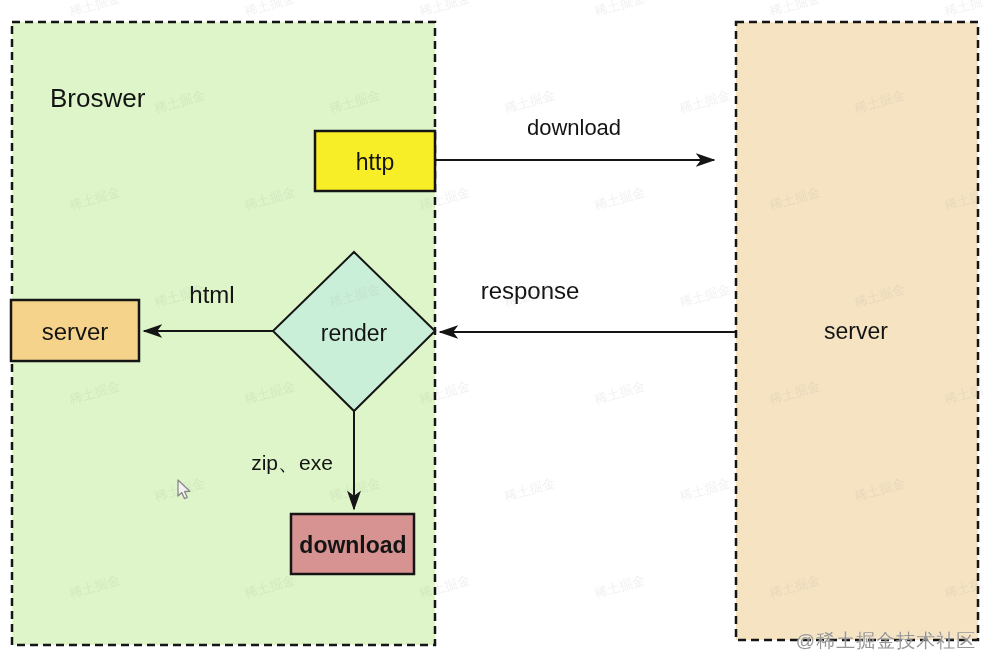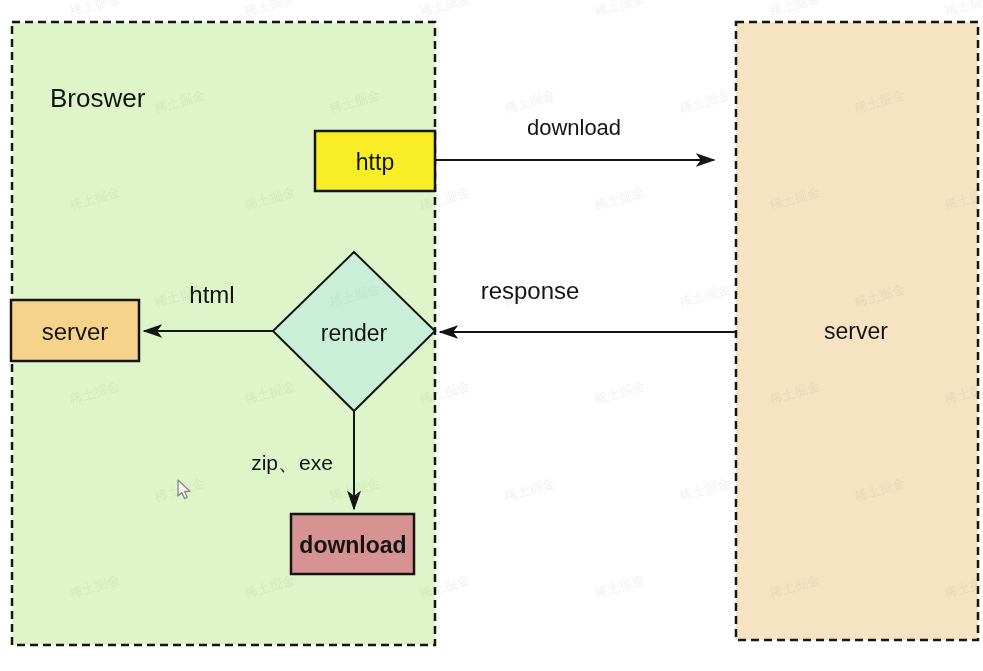--- a/index.html
+++ b/index.html
@@ -129,18 +129,19 @@
       <span class="wm-tile" style="left: 705px; top: 490px;">稀土掘金</span>
       <span class="wm-tile" style="left: 880px; top: 490px;">稀土掘金</span>
       <span class="wm-tile" style="left: 95px; top: 587px;">稀土掘金</span>
       <span class="wm-tile" style="left: 270px; top: 587px;">稀土掘金</span>
       <span class="wm-tile" style="left: 445px; top: 587px;">稀土掘金</span>
       <span class="wm-tile" style="left: 620px; top: 587px;">稀土掘金</span>
       <span class="wm-tile" style="left: 795px; top: 587px;">稀土掘金</span>
       <span class="wm-tile" style="left: 970px; top: 587px;">稀土掘金</span>
     </div>
 
+  <div class="wm-badge">@稀土掘金技术社区</div>
 
   <svg class="cursor" width="17" height="23" viewBox="0 0 17 23">
     <path d="M2,1 L2,17 L5.8,13.6 L8.4,19.6 L11.2,18.3 L8.6,12.5 L13.8,12.3 Z" fill="#f2f2f2" stroke="#8a8a8a" stroke-width="1.3" stroke-linejoin="round"></path>
   </svg>
 
 </div>
 
 </body></html>

